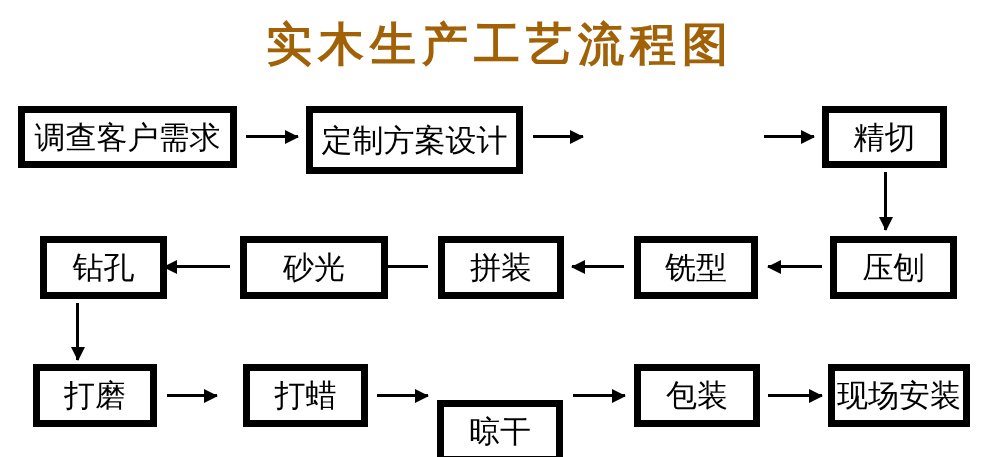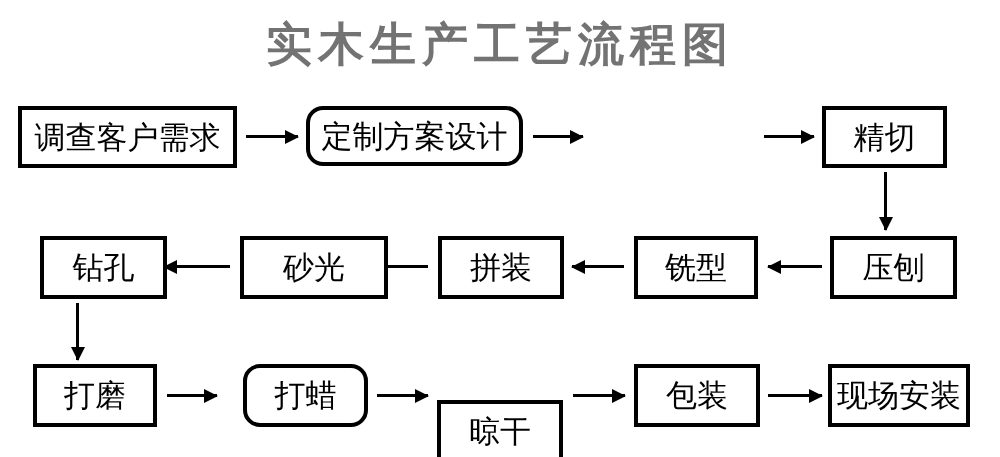--- a/index.html
+++ b/index.html
@@ -18,26 +18,26 @@
   .title {
     position: absolute;
     left: 0;
     right: 0;
     top: 14px;
     text-align: center;
     font-family: "DejaVu Serif", serif;
     font-weight: bold;
     font-size: 46px;
     letter-spacing: 6px;
-    color: #737373;
+    color: #a16207;
   }
   .node {
     position: absolute;
     box-sizing: border-box;
-    border: 4px solid #000000;
+    border: 7px solid #000000;
     background: #ffffff;
     color: #000000;
     display: flex;
     align-items: center;
     justify-content: center;
     font-size: 31px;
     line-height: 1;
     white-space: nowrap;
   }
   .arrow-right, .arrow-left {
@@ -84,21 +84,21 @@
 </head>
 <body>
 
 <div class="canvas">
 
   <div class="title">实木生产工艺流程图</div>
 
   <div class="node" style="left:18px; top:106px; width:219px; height:62px;">调查客户需求</div>
   <div class="arrow-right" style="left:246px; top:135px; width:52px;"></div>
 
-  <div class="node" style="left:306px; top:106px; width:217px; height:60px;border-radius:17px;">定制方案设计</div>
+  <div class="node" style="left:306px; top:106px; width:217px; height:68px;">定制方案设计</div>
   <div class="arrow-right" style="left:533px; top:135px; width:50px;"></div>
 
   <div class="arrow-right" style="left:764px; top:135px; width:50px;"></div>
 
   <div class="node" style="left:822px; top:106px; width:125px; height:62px;">精切</div>
 
   <div class="arrow-down" style="left:884px; top:172px; height:58px;"></div>
 
   <div class="node" style="left:830px; top:236px; width:127px; height:63px;">压刨</div>
   <div class="arrow-left" style="left:768px; top:265px; width:54px;"></div>
@@ -112,21 +112,21 @@
   <div class="node" style="left:240px; top:236px; width:148px; height:63px;">砂光</div>
   <div class="arrow-left" style="left:164px; top:265px; width:66px;"></div>
 
   <div class="node" style="left:25px; top:236px; width:127px; height:63px;margin-left:15px;">钻孔</div>
 
   <div class="arrow-down" style="left:76px; top:303px; height:57px;"></div>
 
   <div class="node" style="left:33px; top:364px; width:124px; height:63px;">打磨</div>
   <div class="arrow-right" style="left:167px; top:394px; width:50px;"></div>
 
-  <div class="node" style="left:243px; top:364px; width:125px; height:63px;border-radius:17px;">打蜡</div>
+  <div class="node" style="left:243px; top:364px; width:125px; height:63px;">打蜡</div>
   <div class="arrow-right" style="left:377px; top:394px; width:51px;"></div>
 
   <div class="node" style="left:437px; top:364px; width:126px; height:63px;margin-top:36px;">晾干</div>
   <div class="arrow-right" style="left:573px; top:394px; width:52px;"></div>
 
   <div class="node" style="left:634px; top:364px; width:126px; height:63px;">包装</div>
   <div class="arrow-right" style="left:768px; top:394px; width:54px;"></div>
 
   <div class="node" style="left:828px; top:364px; width:142px; height:63px;">现场安装</div>
 

